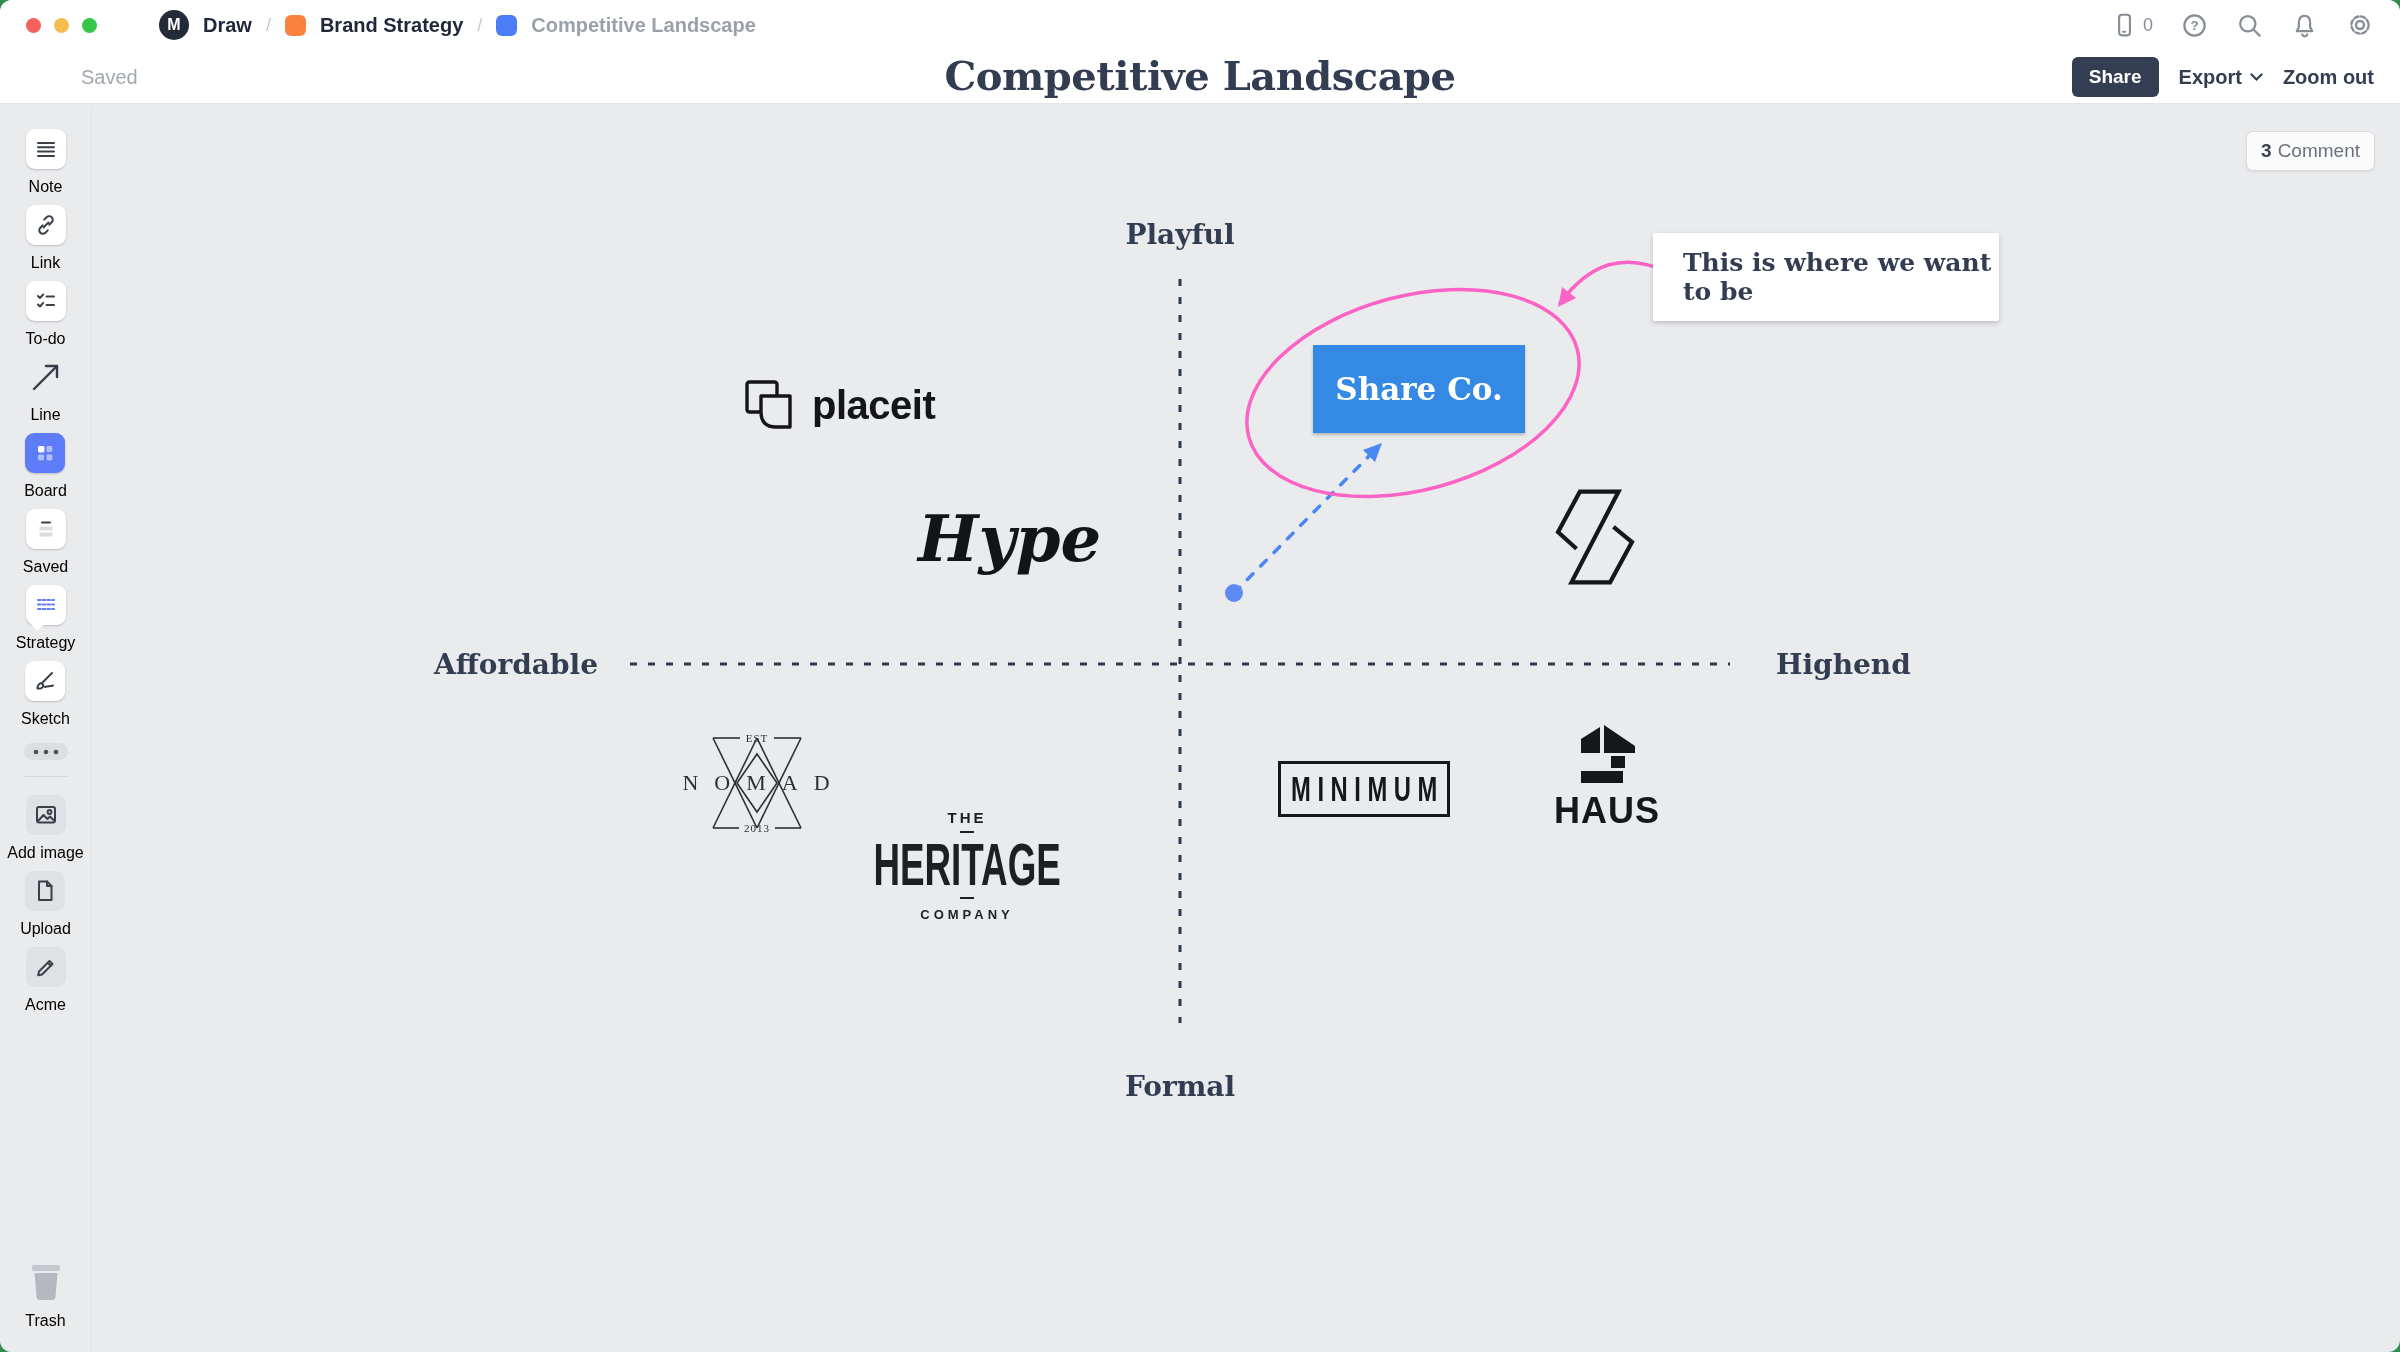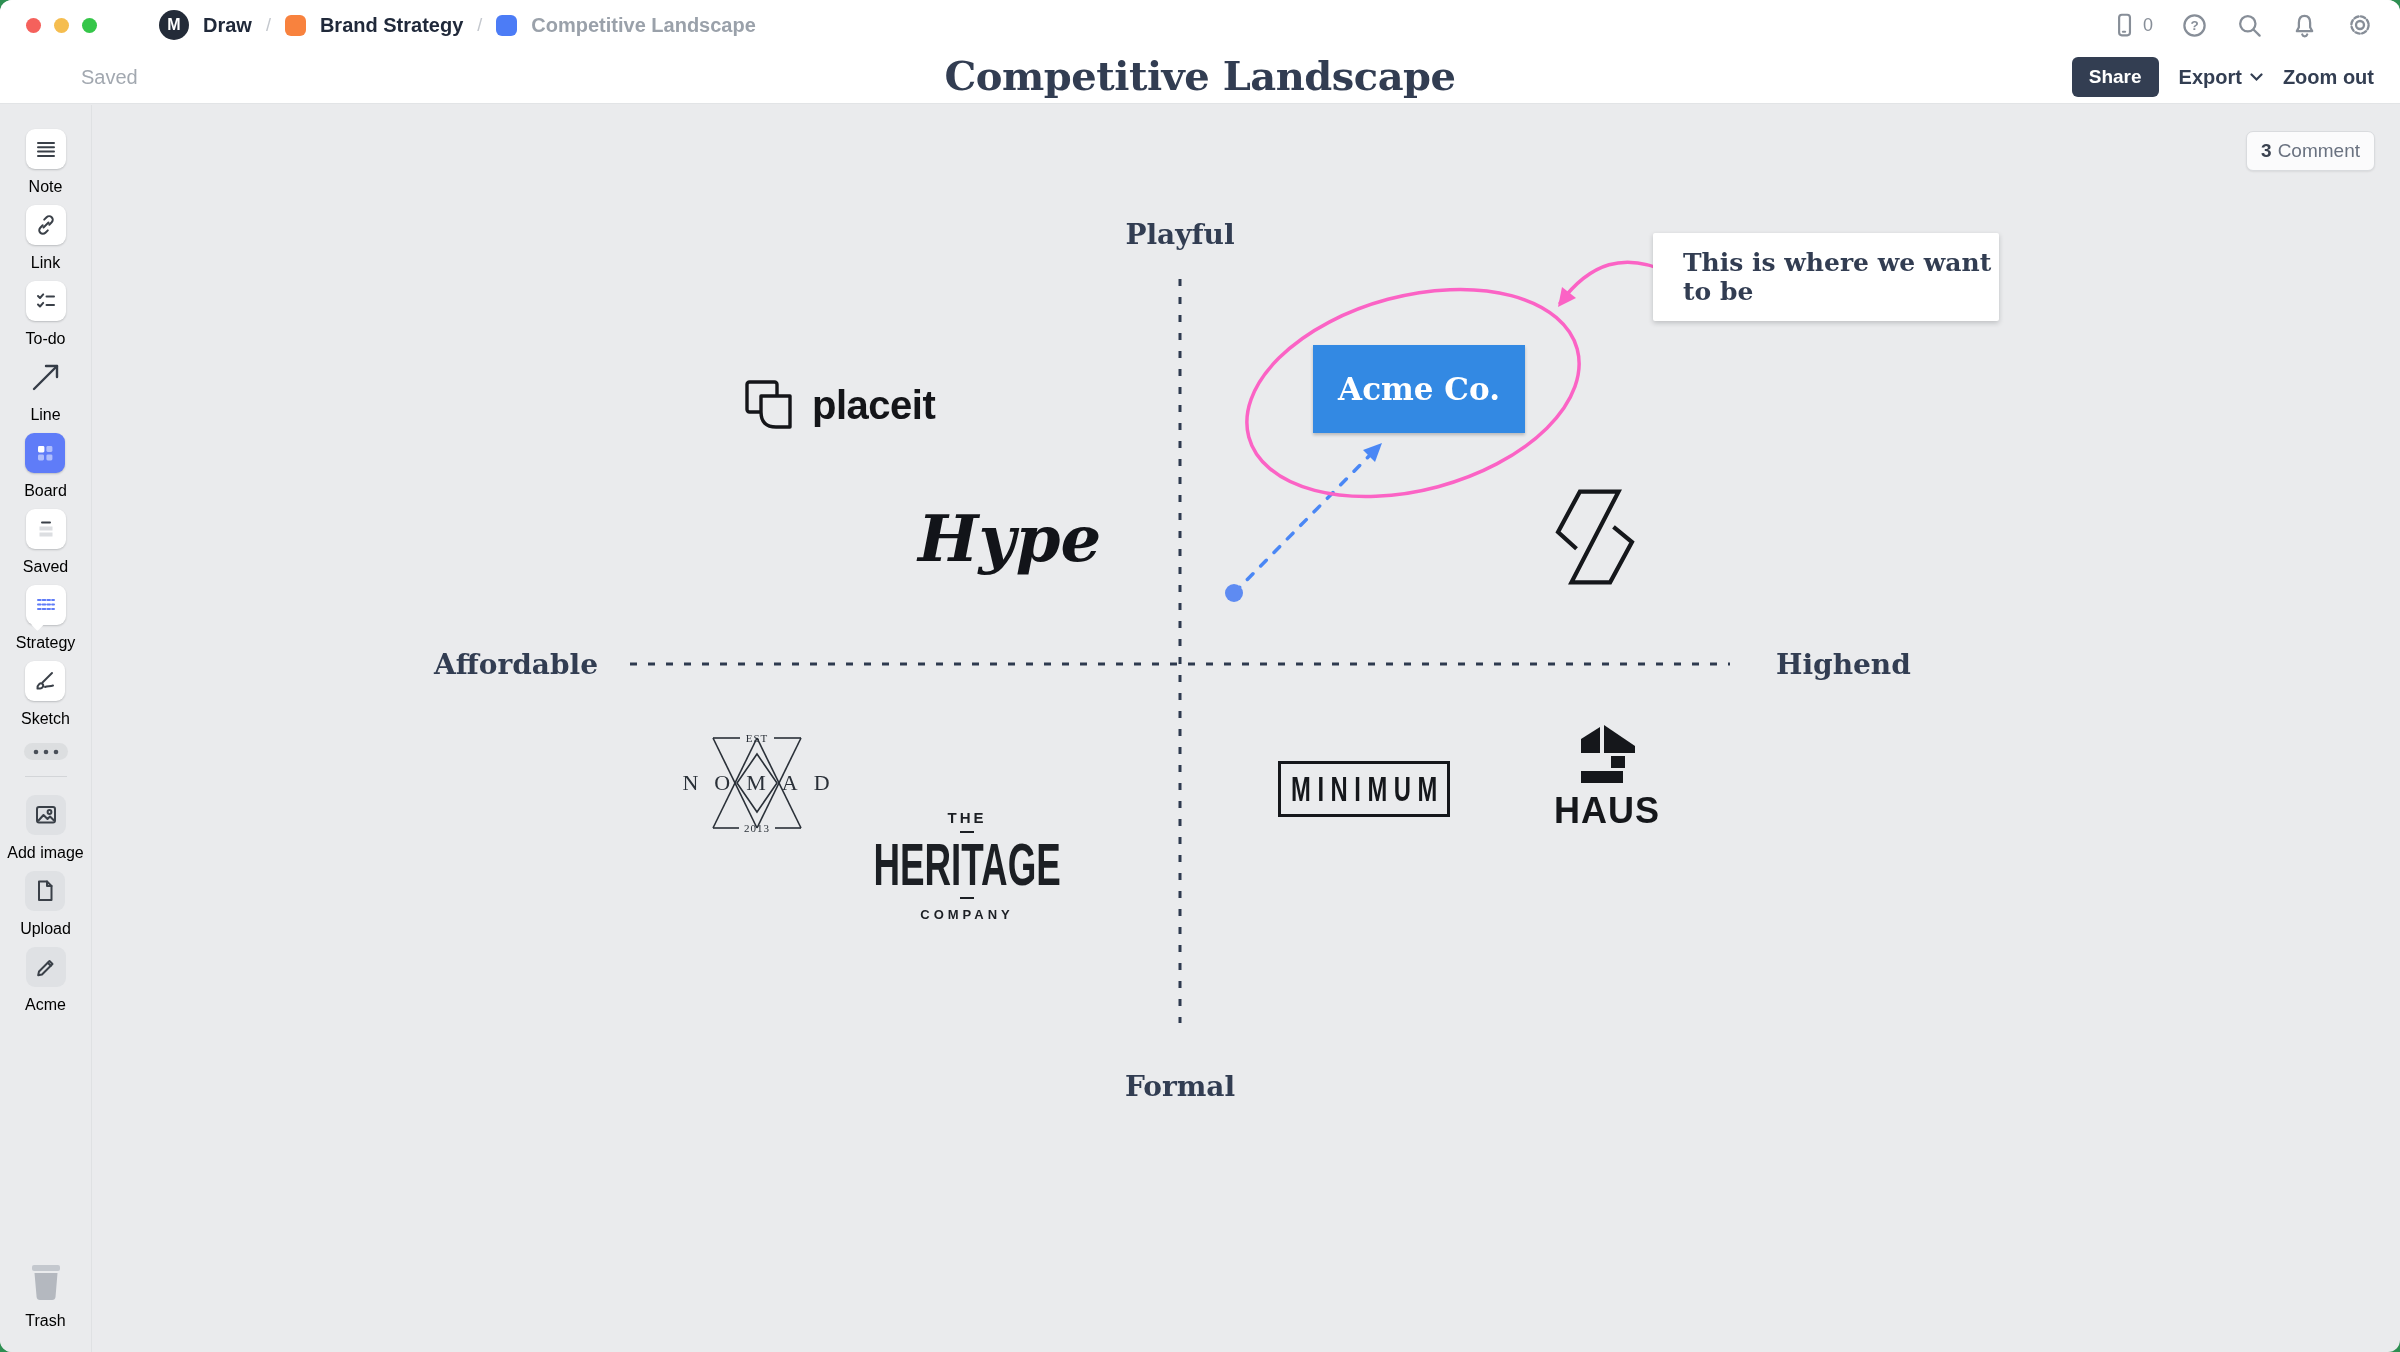--- a/index.html
+++ b/index.html
@@ -361,21 +361,21 @@
       <svg width="58" height="60" viewBox="0 0 58 60">
         <polygon points="3,14 22,2 22,28 3,28" fill="#15171b"></polygon>
         <polygon points="26,0 57,21 57,28 26,28" fill="#15171b"></polygon>
         <rect x="33" y="31" width="14" height="12" fill="#15171b"></rect>
         <rect x="3" y="46" width="42" height="12" fill="#15171b"></rect>
       </svg>
       <span class="txt">HAUS</span>
     </div>
 
     <div class="citem acme-box">
-      <span class="txt">Acme Co.</span>
+      <span class="txt">Share Co.</span>
     </div>
 
     <svg class="layer z3" width="2308" height="1248" viewBox="0 0 2308 1248">
       <ellipse class="pinkline" cx="1321" cy="288" rx="170" ry="97" transform="rotate(-15 1321 288)"></ellipse>
       <path class="pinkline" d="M1578 168 C1532 146 1498 158 1468 198"></path>
       <polygon points="1466,202 1470,182 1484,193" style="fill:var(--pink)"></polygon>
     </svg>
 
     <div class="citem note-card">
       <span class="txt">This is where we want to be</span>

